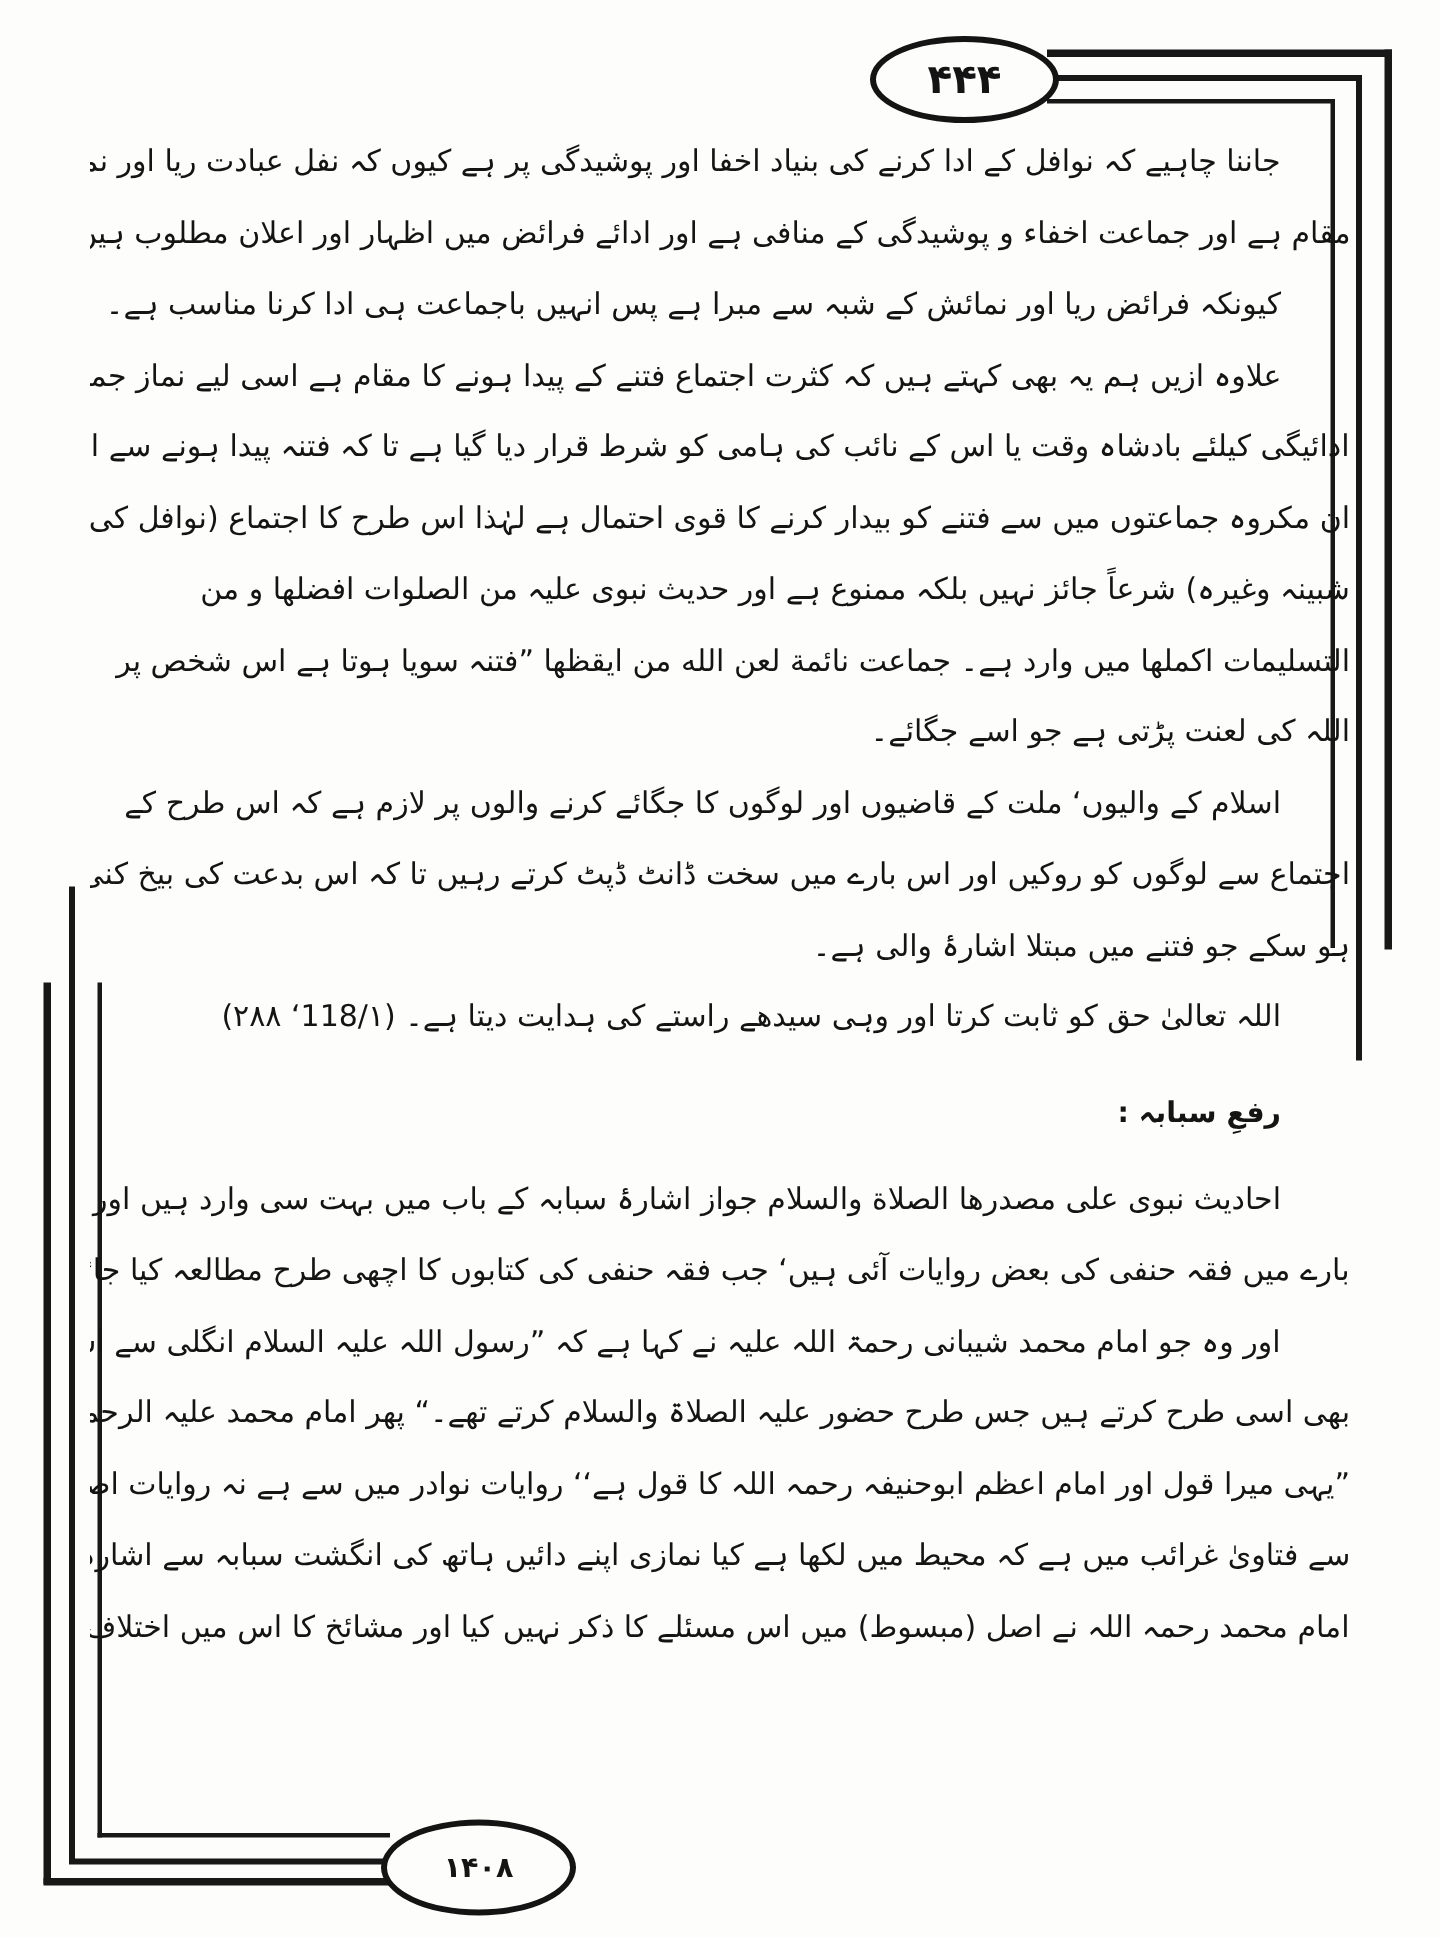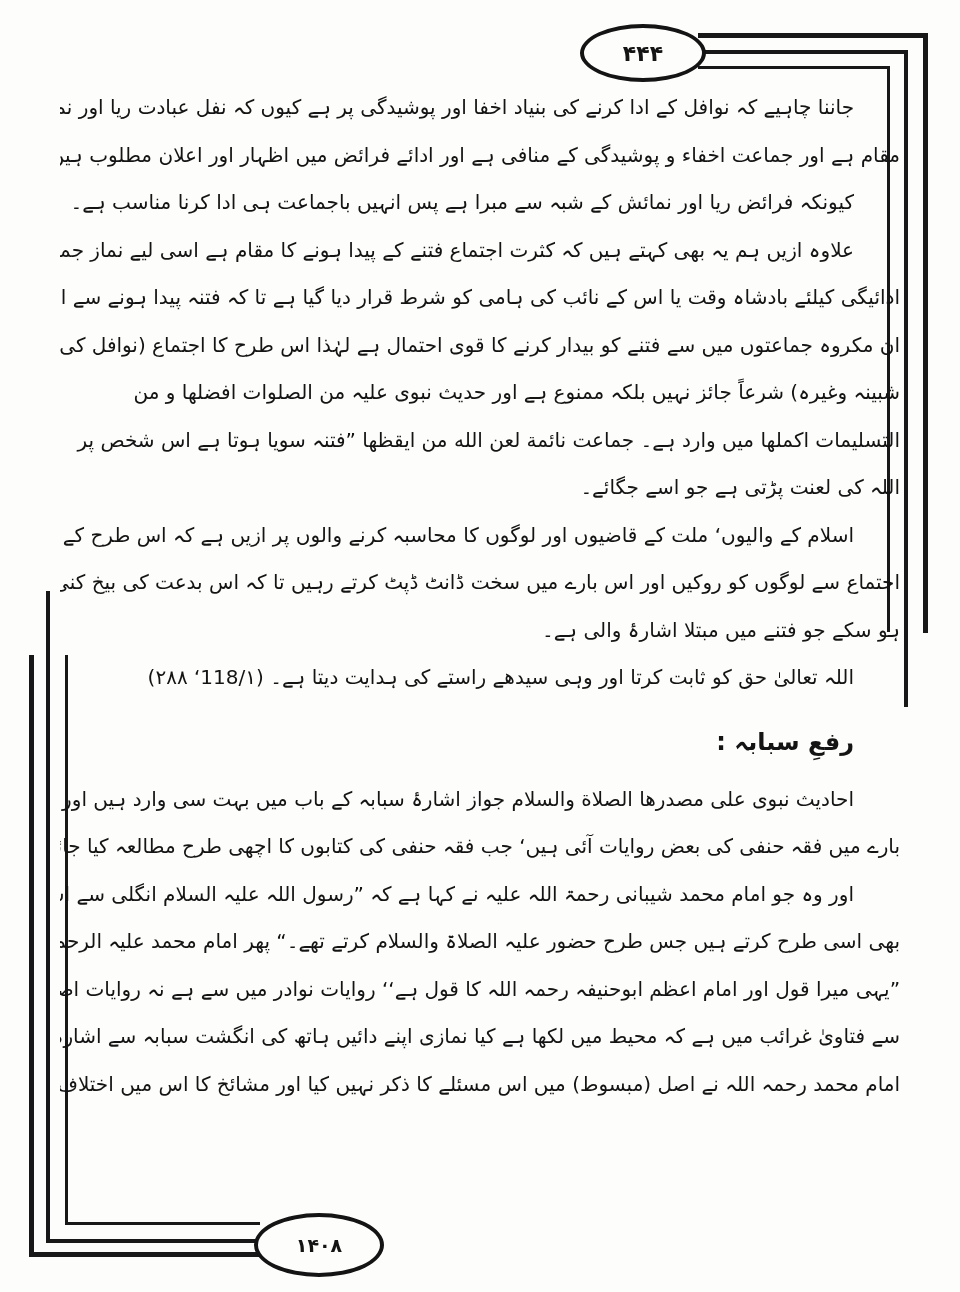--- a/index.html
+++ b/index.html
@@ -24,34 +24,34 @@
   .v-out-l{left:29px;top:655px;width:5px;height:601px;}
   .h-out-b{left:29px;top:1252px;width:231px;height:5px;}
   .v-in-l{left:65px;top:655px;width:3px;height:570px;}
   .h-in-b{left:65px;top:1222px;width:195px;height:3px;}
   
   .cartouche{
     position:absolute;border:4px solid #141414;border-radius:50%;
     background:#fdfdfb;display:flex;align-items:center;justify-content:center;
     font-weight:bold;letter-spacing:4px;
   }
-  .cartouche.top{left:580px;top:24px;width:118px;height:50px;font-size:22px;}
+  .cartouche.top{left:580px;top:24px;width:118px;height:50px;font-size:27px;}
   .cartouche.bottom{left:254px;top:1213px;width:122px;height:56px;font-size:19px;letter-spacing:2px;}
   
   .textblock{
     position:absolute;left:60px;top:84px;width:840px;
     direction:rtl;
   }
   .line{
     height:47.5px;line-height:47.5px;font-size:20px;
     white-space:nowrap;overflow:hidden;text-align:right;
   }
   .line.ind{padding-right:46px;}
   .heading{
-    height:74px;line-height:80px;font-size:24px;font-weight:bold;
+    height:74px;line-height:80px;font-size:19px;font-weight:bold;
     text-align:right;padding-right:46px;white-space:nowrap;
   }
 </style>
 </head>
 <body>
 
 <div class="bl h-outer"></div>
 <div class="bl v-outer"></div>
 <div class="bl h-mid"></div>
 <div class="bl v-mid"></div>
@@ -75,21 +75,21 @@
 <div class="textblock">
   <div class="line ind">جاننا چاہیے کہ نوافل کے ادا کرنے کی بنیاد اخفا اور پوشیدگی پر ہے کیوں کہ نفل عبادت ریا اور نمائش کا</div>
   <div class="line">مقام ہے اور جماعت اخفاء و پوشیدگی کے منافی ہے اور ادائے فرائض میں اظہار اور اعلان مطلوب ہیں۔</div>
   <div class="line ind">کیونکہ فرائض ریا اور نمائش کے شبہ سے مبرا ہے پس انہیں باجماعت ہی ادا کرنا مناسب ہے۔</div>
   <div class="line ind">علاوہ ازیں ہم یہ بھی کہتے ہیں کہ کثرت اجتماع فتنے کے پیدا ہونے کا مقام ہے اسی لیے نماز جمعہ کی</div>
   <div class="line">ادائیگی کیلئے بادشاہ وقت یا اس کے نائب کی ہامی کو شرط قرار دیا گیا ہے تا کہ فتنہ پیدا ہونے سے امن رہے اور</div>
   <div class="line">ان مکروہ جماعتوں میں سے فتنے کو بیدار کرنے کا قوی احتمال ہے لہٰذا اس طرح کا اجتماع (نوافل کی جماعت</div>
   <div class="line">شبینہ وغیرہ) شرعاً جائز نہیں بلکہ ممنوع ہے اور حدیث نبوی علیہ من الصلوات افضلها و من</div>
   <div class="line">التسلیمات اکملها میں وارد ہے۔ جماعت نائمة لعن الله من ایقظها ”فتنہ سویا ہوتا ہے اس شخص پر</div>
   <div class="line">اللہ کی لعنت پڑتی ہے جو اسے جگائے۔</div>
-  <div class="line ind">اسلام کے والیوں‘ ملت کے قاضیوں اور لوگوں کا محاسبہ کرنے والوں پر ازیں ہے کہ اس طرح کے</div>
+  <div class="line ind">اسلام کے والیوں‘ ملت کے قاضیوں اور لوگوں کا جگائے کرنے والوں پر لازم ہے کہ اس طرح کے</div>
   <div class="line">اجتماع سے لوگوں کو روکیں اور اس بارے میں سخت ڈانٹ ڈپٹ کرتے رہیں تا کہ اس بدعت کی بیخ کنی</div>
   <div class="line">ہو سکے جو فتنے میں مبتلا اشارۂ والی ہے۔</div>
   <div class="line ind">اللہ تعالیٰ حق کو ثابت کرتا اور وہی سیدھے راستے کی ہدایت دیتا ہے۔ (118/۱‘ ۲۸۸)</div>
 
   <div class="heading">رفعِ سبابہ :</div>
 
   <div class="line ind">احادیث نبوی علی مصدرها الصلاة والسلام جواز اشارۂ سبابہ کے باب میں بہت سی وارد ہیں اور اس</div>
   <div class="line">بارے میں فقہ حنفی کی بعض روایات آئی ہیں‘ جب فقہ حنفی کی کتابوں کا اچھی طرح مطالعہ کیا جائے تو معلوم</div>
   <div class="line ind">اور وہ جو امام محمد شیبانی رحمۃ اللہ علیہ نے کہا ہے کہ ”رسول اللہ علیہ السلام انگلی سے اشارہ کرتے تھے اور ہم</div>
   <div class="line">بھی اسی طرح کرتے ہیں جس طرح حضور علیہ الصلاۃ والسلام کرتے تھے۔“ پھر امام محمد علیہ الرحمۃ نے فرمایا:</div>

